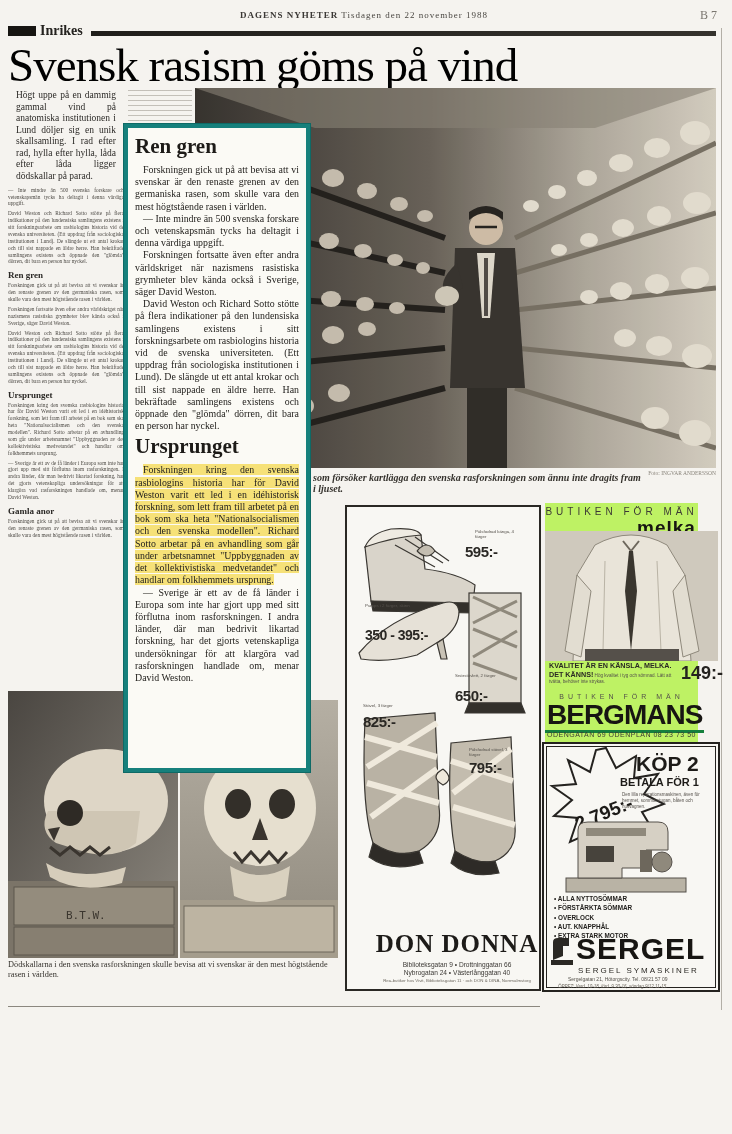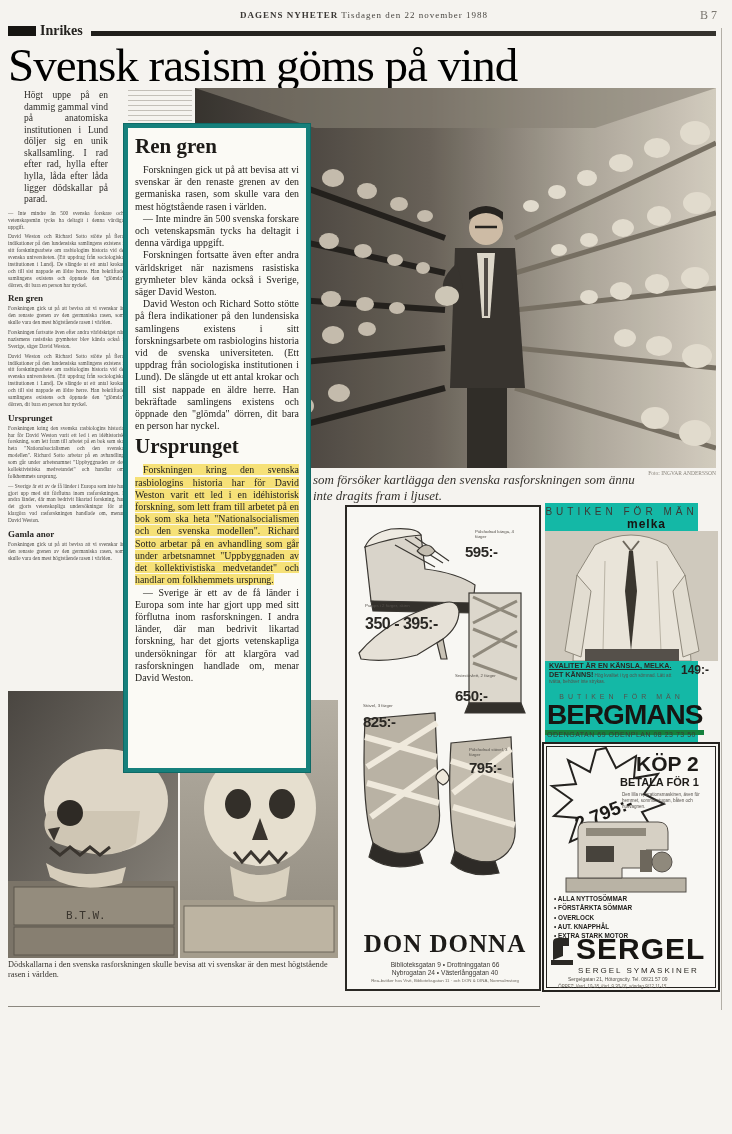--- a/index.html
+++ b/index.html
@@ -11,58 +11,58 @@
   .masthead b{font-weight:700;color:#3b3835;}
   .pageno{top:8px;left:700px;font-size:12px;color:#7a766f;}
   .rule-bar{top:31px;left:8px;width:708px;height:5px;background:linear-gradient(90deg,#1d1b18 0%,#2a2824 55%,#35322d 100%);}
   .section-tab{top:23px;left:8px;background:#f5f3ef;padding-right:8px;display:flex;align-items:center;gap:4px;z-index:3;justify-content:center;}
   .tab-block{width:28px;height:10px;background:#171512;}
   .section-label{font-size:14px;font-weight:700;color:#24221f;}
   
   .headline{top:42px;left:8px;width:600px;font-size:47px;font-weight:500;letter-spacing:-1px;color:#000000;line-height:1.0;}
   
   .leftcol{top:90px;left:8px;width:116px;height:598px;overflow:hidden;}
-  .leftcol .lead{font-size:9.5px;line-height:1.22;text-align:justify;color:#2c2a27;margin:0 16px 4px;}
+  .leftcol .lead{font-size:9.5px;line-height:1.22;text-align:justify;color:#2c2a27;margin:0 8px 4px;}
   .fineprint{font-size:5.3px;line-height:1.3;text-align:justify;color:#4b4843;margin:0 0 3px;}
   .minihead{font-size:9px;font-weight:700;color:#2a2825;margin:5px 0 2px;}
   
   .mainphoto{top:88px;left:195px;width:521px;height:380px;background:#777;}
-  .photo-caption{top:472px;left:313px;width:330px;font-size:13px;font-style:italic;font-weight:400;color:#35322d;}
+  .photo-caption{top:472px;left:313px;width:330px;font-size:10px;font-style:italic;font-weight:700;color:#35322d;}
   .photo-credit{top:470px;left:630px;width:86px;font-size:5.5px;color:#8a857c;text-align:right;}
   
   .tealbox{top:124px;left:124px;width:186px;height:648px;background:#fbfaf5;border:4px solid #16807c;
            box-shadow:0 0 0 1px #0e6a66;padding:4px 7px;box-sizing:border-box;z-index:5;}
   .tealbox h2{font-size:21px;font-weight:700;margin:2px 0 5px;color:#1d1b18;}
   .tealbox p{font-size:9.9px;line-height:12.2px;text-align:justify;margin:0;text-indent:8px;color:#24221f;}
   .tealbox mark{background:#f6e178;color:#24221f;padding:0;}
   
   .skullphoto-left{top:691px;left:8px;width:170px;height:267px;}
   .skullphoto-right{top:700px;left:180px;width:158px;height:258px;}
   .skull-caption{top:960px;left:8px;width:335px;font-size:8.3px;line-height:1.25;color:#35322d;}
   .bottom-rule{top:1006px;left:8px;width:532px;height:1px;background:#8b877f;}
   .edge-line{top:28px;left:721px;width:1px;height:982px;background:#b3afa7;}
   
   .dondonna{top:505px;left:345px;width:196px;height:486px;background:#f8f7f3;border:2px solid #2a2824;box-sizing:border-box;}
   .dd-price{position:absolute;font-size:15px;font-weight:700;color:#2a2824;font-family:"Liberation Sans",sans-serif;letter-spacing:-0.5px;}
   .dd-label{position:absolute;font-size:4.4px;color:#55514b;font-family:"Liberation Sans",sans-serif;width:48px;line-height:1.2;}
-  .dd-footer{position:absolute;left:8px;bottom:6px;width:180px;text-align:center;}
+  .dd-footer{position:absolute;left:20px;bottom:6px;width:180px;text-align:center;}
   .dd-title{font-size:25px;font-weight:700;letter-spacing:1px;color:#1d1b18;margin:0 0 3px;}
   .dd-addr{font-size:6.6px;color:#3c3935;margin:0 0 1px;font-family:"Liberation Sans",sans-serif;}
   .dd-fine{font-size:4.4px;color:#6d685f;margin-top:2px;font-family:"Liberation Sans",sans-serif;}
   
-  .bergmans{top:503px;left:545px;width:153px;height:240px;background:#14b8a6;}
+  .bergmans{top:503px;left:545px;width:153px;height:240px;background:#bef264;}
   .bm-top{position:absolute;top:3px;left:0;width:100%;text-align:center;font-size:10px;letter-spacing:4px;color:#3c3935;font-family:"Liberation Sans",sans-serif;}
-  .bm-melka{position:absolute;top:14px;left:82px;font-size:12px;font-weight:800;letter-spacing:1px;color:#171512;font-family:"Liberation Sans",sans-serif;}
-  .bm-tag1{position:absolute;top:158px;left:4px;width:150px;font-size:7.2px;font-weight:700;color:#2a2824;font-family:"Liberation Sans",sans-serif;text-decoration:underline;}
+  .bm-melka{position:absolute;top:14px;left:92px;font-size:19px;font-weight:800;letter-spacing:1px;color:#171512;font-family:"Liberation Sans",sans-serif;}
+  .bm-tag1{position:absolute;top:158px;left:4px;width:150px;font-size:7.2px;font-weight:700;color:#2a2824;font-family:"Liberation Sans",sans-serif;}
   .bm-tag2{position:absolute;top:167px;left:4px;width:128px;font-size:4.6px;color:#55514b;font-family:"Liberation Sans",sans-serif;line-height:1.25;}
   .bm-tag2 b{font-size:7.2px;color:#2a2824;}
-  .bm-price{position:absolute;top:160px;left:136px;font-size:12px;font-weight:700;color:#24221f;font-family:"Liberation Sans",sans-serif;}
+  .bm-price{position:absolute;top:160px;left:136px;font-size:18px;font-weight:700;color:#24221f;font-family:"Liberation Sans",sans-serif;}
   .bm-sub{position:absolute;top:190px;left:0;width:100%;text-align:center;font-size:7px;letter-spacing:4px;color:#55514b;font-family:"Liberation Sans",sans-serif;}
   .bm-name{position:absolute;top:196px;left:0;width:100%;text-align:center;font-size:28px;font-weight:700;letter-spacing:-1px;color:#171512;font-family:"Liberation Sans",sans-serif;}
-  .bm-name span{border-bottom:5px solid #15803d;padding:0 2px;}
+  .bm-name span{border-bottom:3px solid #15803d;padding:0 2px;}
   .bm-addr{position:absolute;top:228px;left:0;width:100%;text-align:center;font-size:7px;color:#3c3935;font-family:"Liberation Sans",sans-serif;letter-spacing:0.5px;}
   
   .singer{top:742px;left:542px;width:178px;height:250px;background:#f8f7f3;border:2px solid #24221f;
           box-shadow:inset 0 0 0 2px #f8f7f3, inset 0 0 0 3px #24221f;box-sizing:border-box;}
   .sg-kop{position:absolute;top:8px;left:92px;font-size:21px;font-weight:800;color:#1d1b18;font-family:"Liberation Sans",sans-serif;}
   .sg-betala{position:absolute;top:32px;left:76px;font-size:11px;font-weight:700;color:#1d1b18;font-family:"Liberation Sans",sans-serif;}
   .sg-desc{position:absolute;top:48px;left:78px;width:92px;font-size:4.5px;color:#55514b;line-height:1.3;font-family:"Liberation Sans",sans-serif;}
   .sg-bullets{position:absolute;top:150px;left:10px;font-size:6.4px;font-weight:700;color:#24221f;font-family:"Liberation Sans",sans-serif;line-height:1.45;}
   .sg-logo{position:absolute;top:188px;left:32px;font-size:30px;font-weight:800;letter-spacing:1px;color:#171512;font-family:"Liberation Sans",sans-serif;}
   .sg-sergel{position:absolute;top:222px;left:34px;font-size:8px;letter-spacing:2px;color:#2a2824;font-family:"Liberation Sans",sans-serif;}
@@ -287,21 +287,21 @@
       <g stroke="#3a3732" stroke-width="1.2" fill="#c3bcae">
         <path d="M104 236 L164 230 L168 320 Q170 344 148 354 Q118 358 108 344 Q100 300 104 236 Z"></path>
         <path d="M104 254 L166 274 M164 242 L106 286 M106 300 L168 318" stroke="#efe9dc" stroke-width="6" fill="none"></path>
         <path d="M108 344 Q130 358 148 354 L152 366 Q122 372 104 356 Z" fill="#2e2b27"></path>
         <path d="M96 262 q-14 8 0 16 q12 -6 0 -16" fill="#efe9dc"></path>
       </g>
     </svg>
     <div class="dd-label" style="top:22px;left:128px;">Pälsfodrad känga, 4 färger</div>
     <div class="dd-price" style="top:36px;left:118px;">595:-</div>
     <div class="dd-label" style="top:96px;left:18px;">Pumps i 2 färger, skinn</div>
-    <div class="dd-price" style="top:108px;left:18px;font-size:16px;">350 - 395:-</div>
+    <div class="dd-price" style="top:120px;left:18px;font-size:14px;">350 - 395:-</div>
     <div class="dd-label" style="top:166px;left:108px;">Snörstövlett, 2 färger</div>
     <div class="dd-price" style="top:180px;left:108px;">650:-</div>
     <div class="dd-label" style="top:196px;left:16px;">Stövel, 3 färger</div>
     <div class="dd-price" style="top:206px;left:16px;">825:-</div>
     <div class="dd-label" style="top:240px;left:122px;">Pälsfodrad stövel, 3 färger</div>
     <div class="dd-price" style="top:252px;left:122px;">795:-</div>
     <div class="dd-footer">
       <div class="dd-title">DON DONNA</div>
       <div class="dd-addr">Biblioteksgatan 9 • Drottninggatan 66</div>
       <div class="dd-addr">Nybrogatan 24 • Västerlånggatan 40</div>

